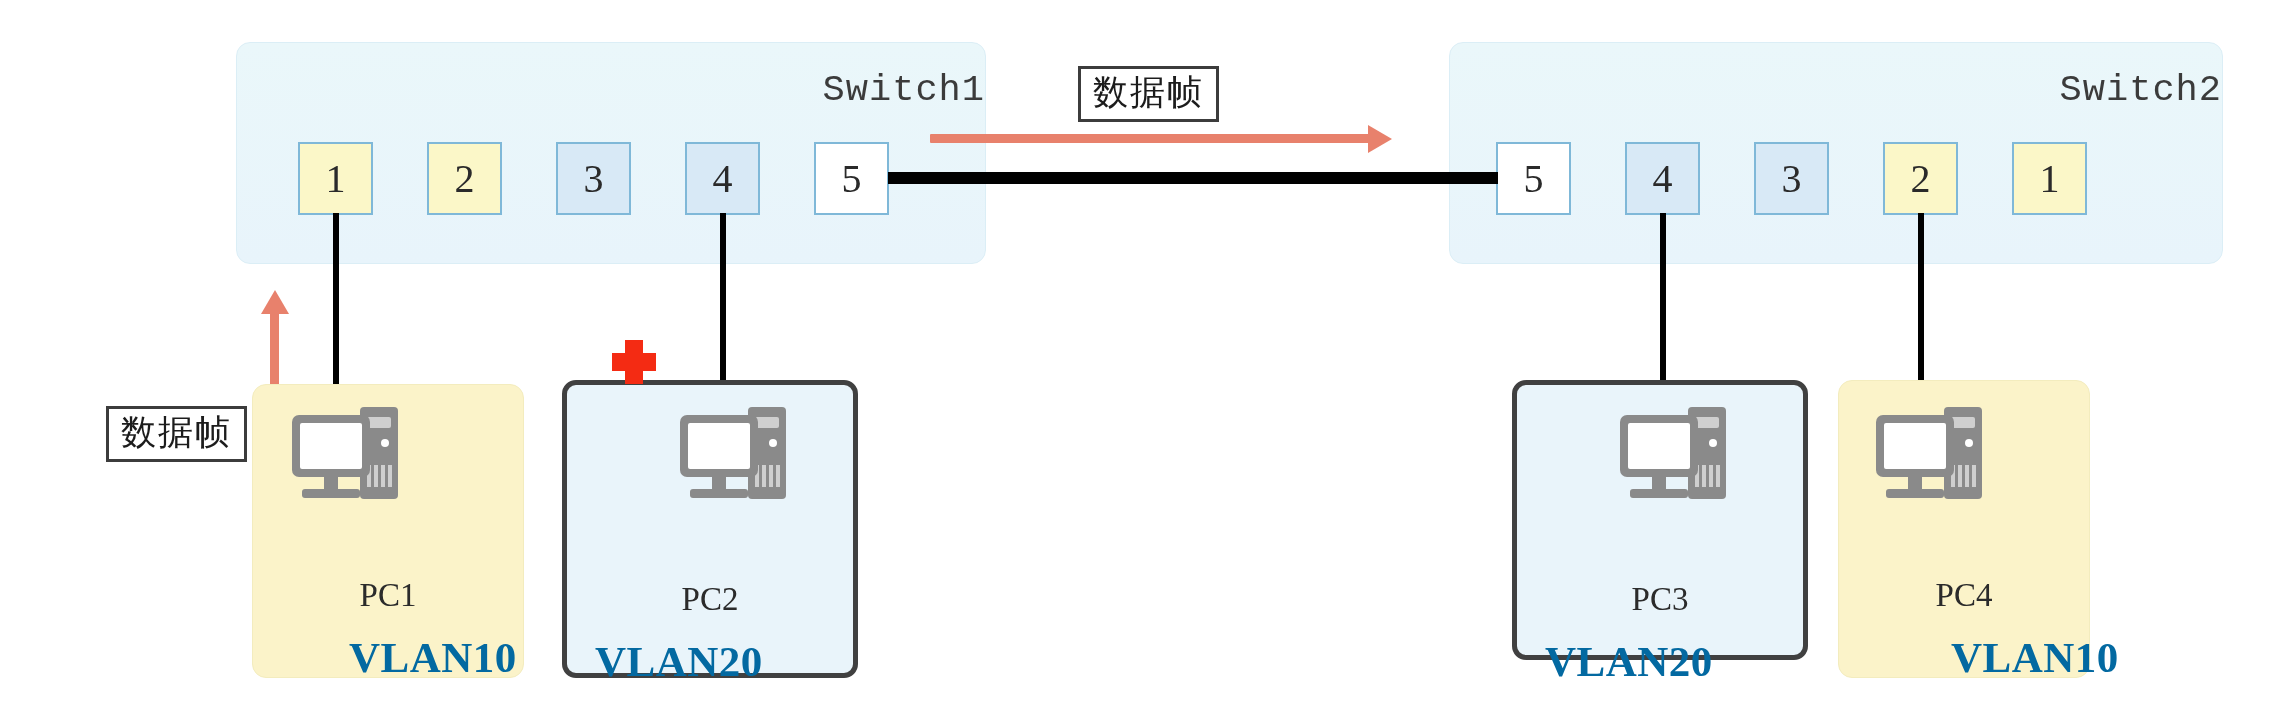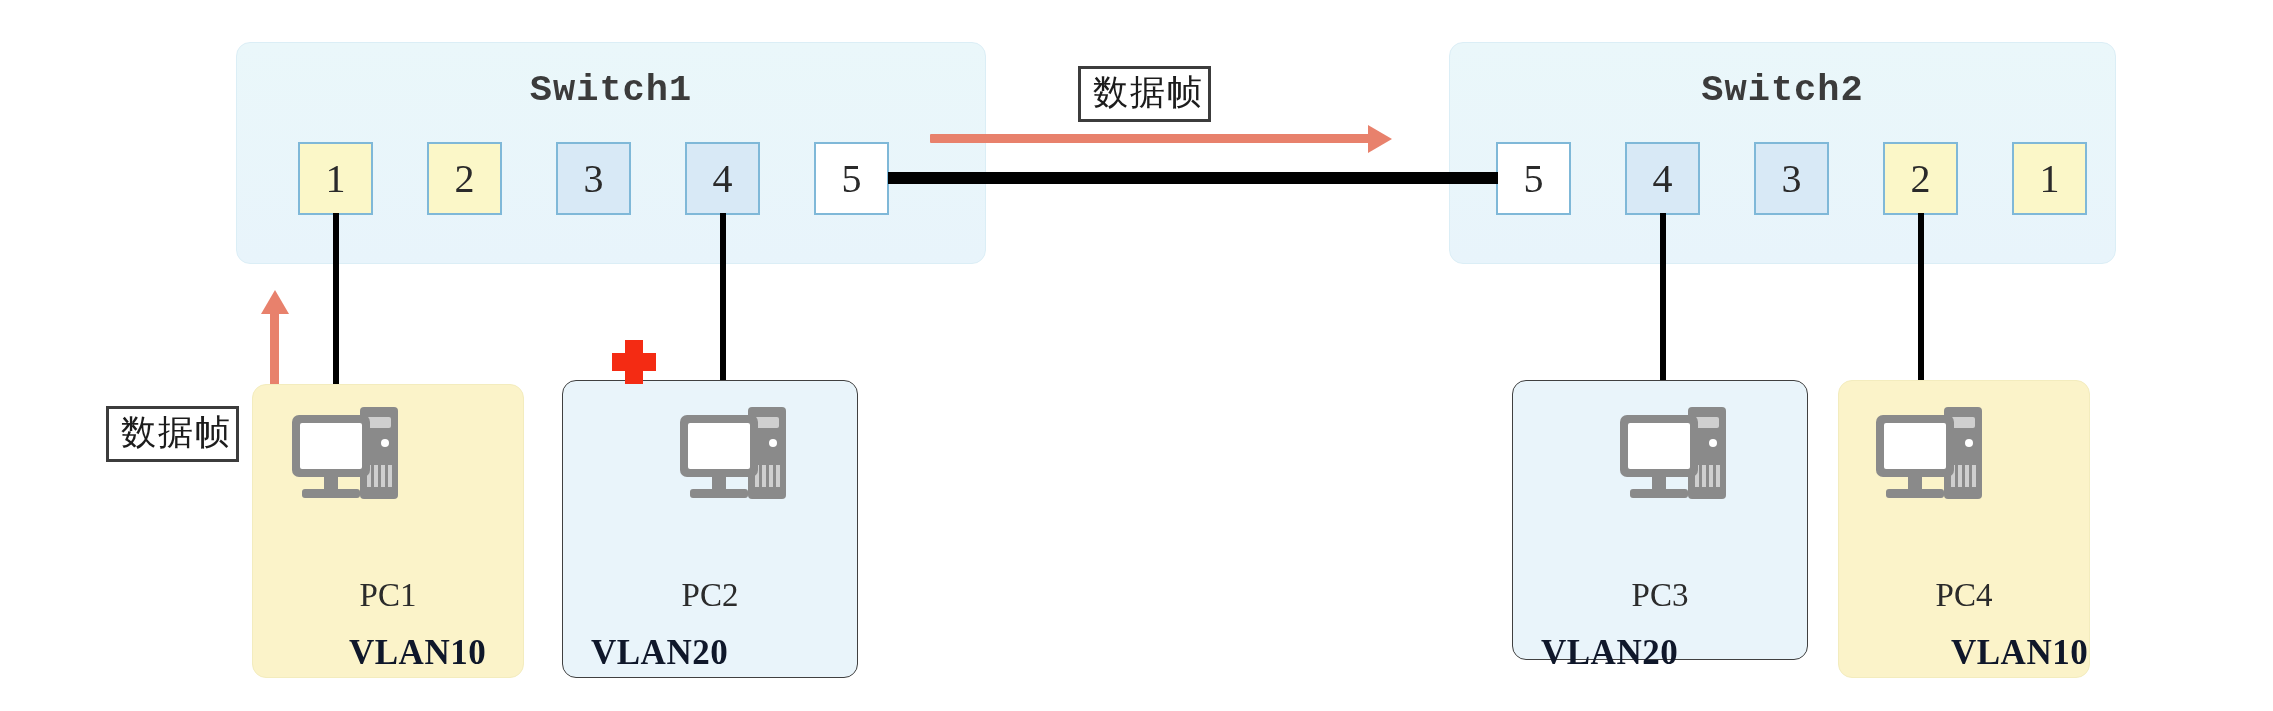--- a/index.html
+++ b/index.html
@@ -24,27 +24,26 @@
     box-sizing: border-box;
     background: linear-gradient(180deg, #eaf7fa 0%, #e8f4fb 100%);
     border: 1px solid #dbeef6;
     border-radius: 14px;
   }
   .switch-title {
     position: absolute;
     top: 26px;
     left: 0;
     right: 0;
-    text-align: center;
+    text-align: right;
     font-family: "Liberation Mono", "DejaVu Sans Mono", monospace;
     font-size: 37px;
     color: #3b3b3b;
     letter-spacing: 1px;
     white-space: nowrap;
-    font-weight: bold;
   }
 
   
   .port {
     position: absolute;
     box-sizing: border-box;
     width: 75px;
     height: 73px;
     border: 2px solid #7fb8d8;
     display: flex;
@@ -115,58 +114,58 @@
     border-right: 14px solid transparent;
     border-bottom: 24px solid #e8816c;
   }
 
   
   .callout {
     position: absolute;
     box-sizing: border-box;
     border: 3px solid #3c3c3c;
     background: #ffffff;
-    padding: 5px 4px 8px 12px;
+    padding: 5px 12px 8px 12px;
     font-family: "DejaVu Sans", sans-serif;
     font-size: 35px;
     color: #1c1c1c;
     letter-spacing: 2px;
     white-space: nowrap;
     line-height: 1.05;
   }
 
   
   .host-box {
     position: absolute;
     box-sizing: border-box;
     border-radius: 14px;
   }
   .host-box.yellow {
     background: #fbf3c9;
     border: 1px solid #f3ecbe;
   }
   .host-box.blue {
     background: #e9f4fa;
-    border: 1px solid #404040;
+    border: 5px solid #404040;
   }
   .host-name {
     position: absolute;
     left: 0;
     right: 0;
     text-align: center;
     font-family: "Liberation Serif", "DejaVu Serif", serif;
     font-size: 33px;
     color: #2b2b2b;
   }
   .vlan-tag {
     position: absolute;
     font-family: "Liberation Serif", "DejaVu Serif", serif;
     font-weight: bold;
-    font-size: 35px;
-    color: #0f172a;
+    font-size: 43px;
+    color: #0369a1;
     white-space: nowrap;
     letter-spacing: 0.5px;
   }
 
   
   .pc-icon {
     position: absolute;
     width: 138px;
     height: 112px;
   }
@@ -207,21 +206,21 @@
   <div class="port vlan20" style="left:556px; top:142px;">
     <span>3</span>
   </div>
   <div class="port vlan20" style="left:685px; top:142px;">
     <span>4</span>
   </div>
   <div class="port trunk" style="left:814px; top:142px;">
     <span>5</span>
   </div>
 
-  <div class="switch-box" style="left:1449px; top:42px; width:667px; height:222px;">
+  <div class="switch-box" style="left:1449px; top:42px; width:774px; height:222px;">
     <div class="switch-title">Switch2</div>
   </div>
 
   <div class="port trunk" style="left:1496px; top:142px;">
     <span>5</span>
   </div>
   <div class="port vlan20" style="left:1625px; top:142px;">
     <span>4</span>
   </div>
   <div class="port vlan20" style="left:1754px; top:142px;">

